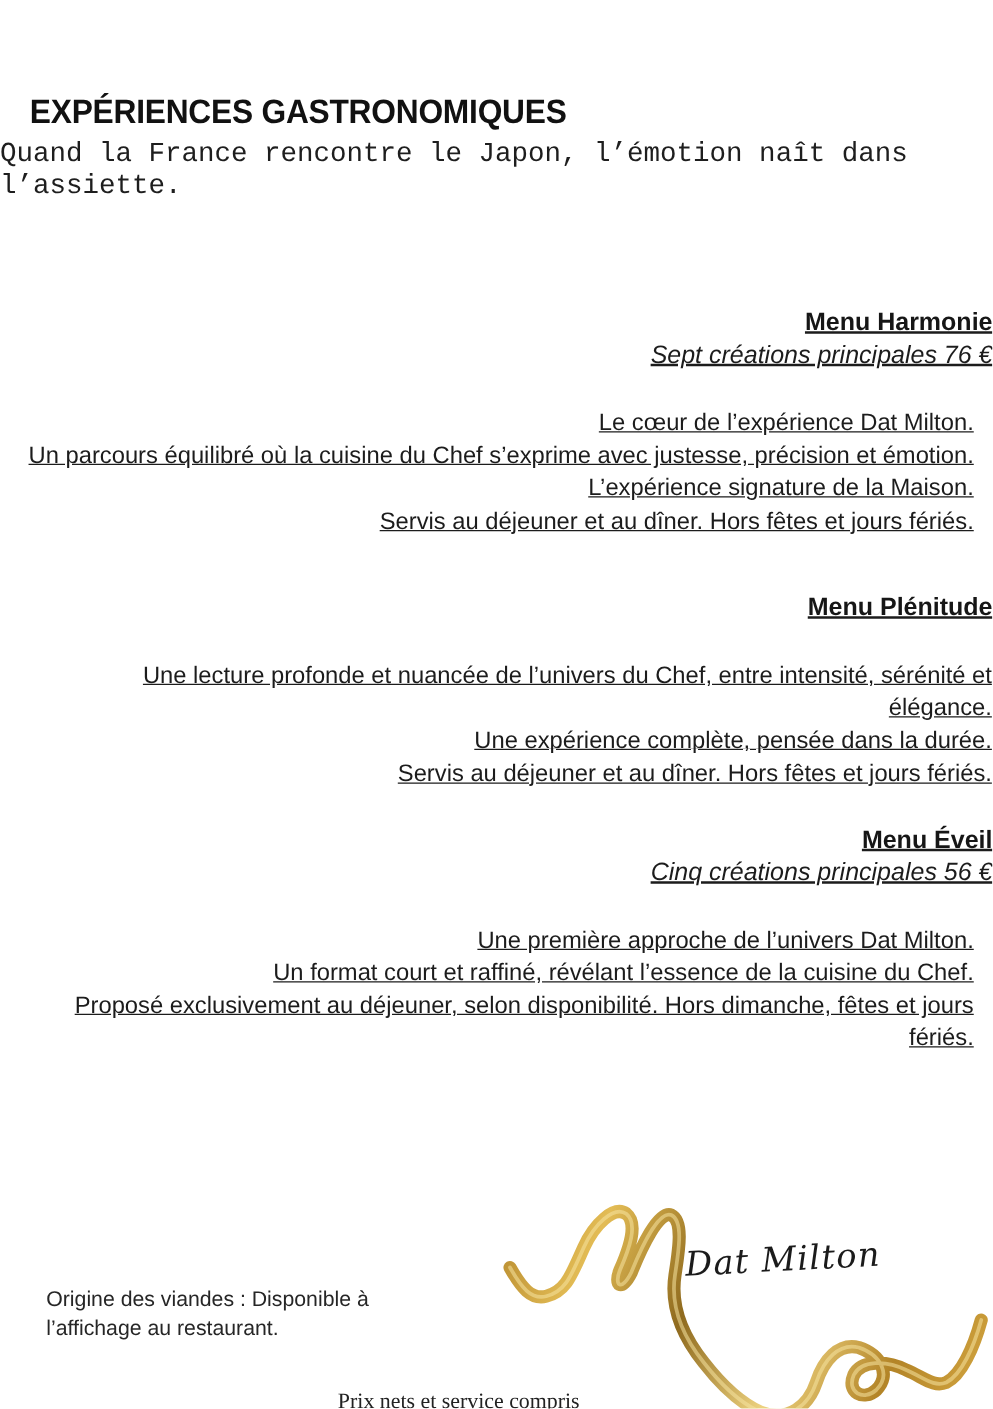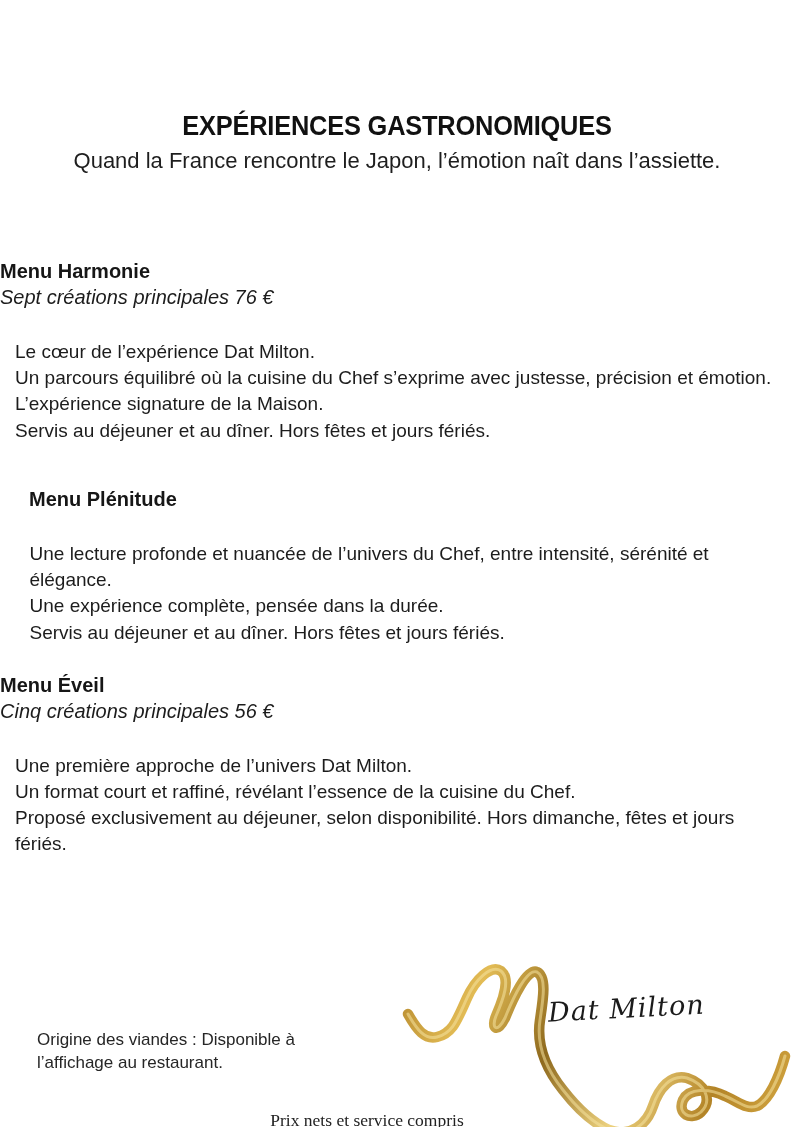--- a/index.html
+++ b/index.html
@@ -6,37 +6,38 @@
   .page{
     position:relative;
     width:794px;height:1127px;
     margin:0 auto;
     background:#ffffff;
     overflow:hidden;
     font-family:"Liberation Sans","DejaVu Sans",sans-serif;
     color:#1c1c1c;
     -webkit-font-smoothing:antialiased;
   }
-  .header{ text-align:center; padding-top:111px; }
+  .header{ text-align:left; padding-top:74px; }
   .page-title{
     font-size:27px;
     font-weight:800;
     letter-spacing:-0.2px;
     margin:0;
     transform:scaleX(0.94);
     transform-origin:center;
     color:#111111;
   }
   .page-subtitle{
     font-size:22px;
     font-weight:400;
     margin:6px 0 0 0;
     color:#1e1e1e;
-  }
-  .menu-section{ text-align:left; }
+    font-family:Liberation Mono, monospace;
+  }
+  .menu-section{ text-align:right;text-decoration:underline; }
   .menu-section.first{ margin-top:86px; }
   .menu-section.second{ margin-top:44px;padding-left:29px; }
   .menu-section.third{ margin-top:28px; }
   .menu-name{
     font-size:20px;
     font-weight:700;
     margin:0;
     color:#161616;
   }
   .menu-tagline{

